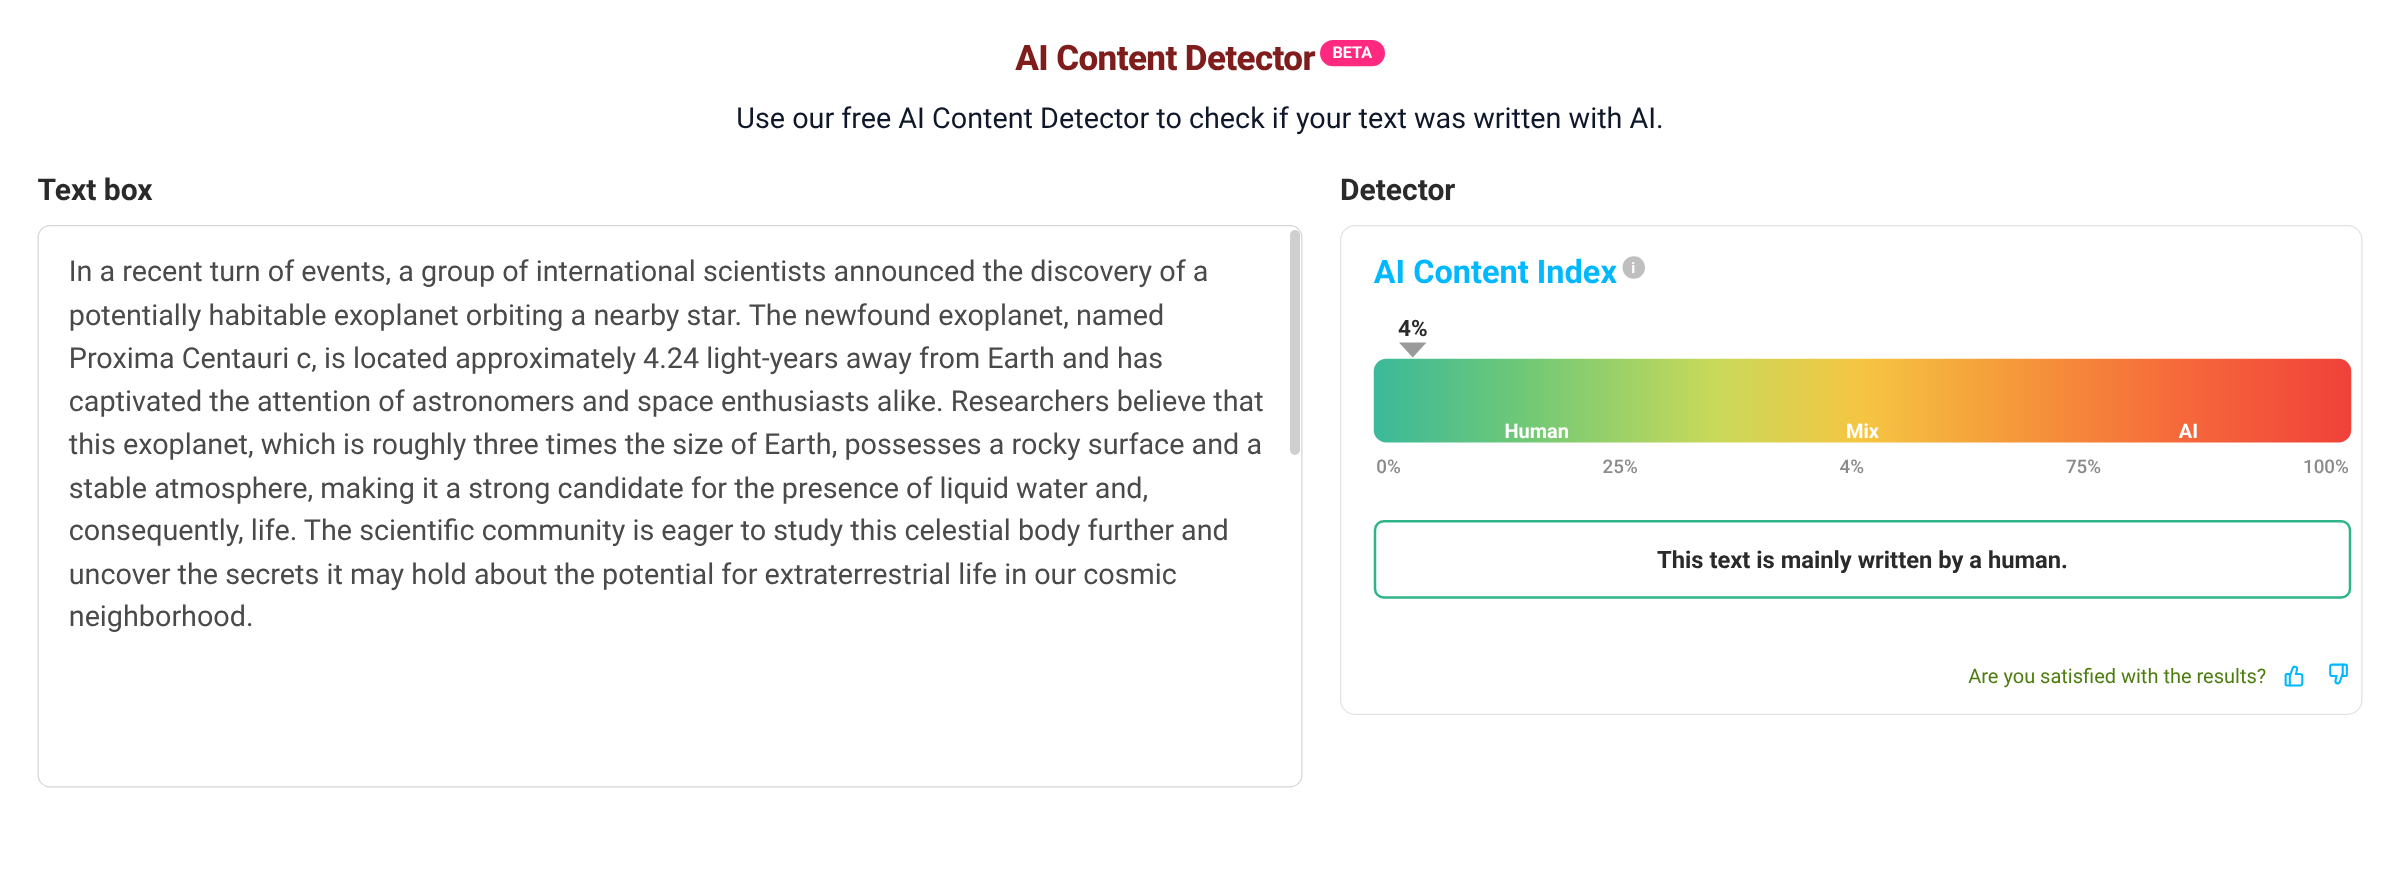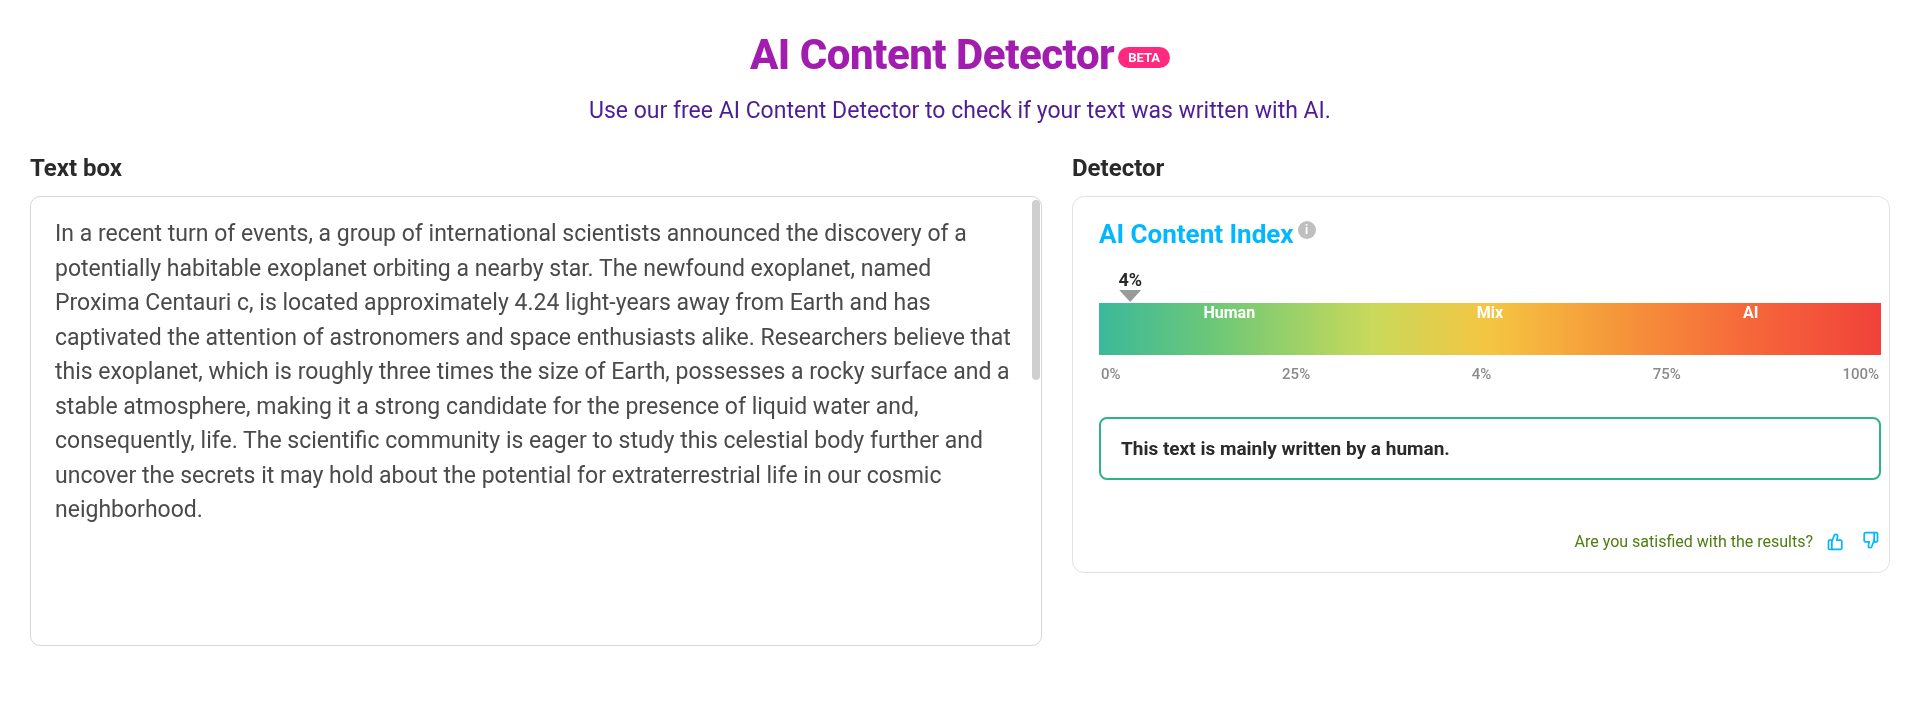--- a/index.html
+++ b/index.html
@@ -18,39 +18,39 @@
     text-align: center;
     margin-bottom: 30px;
   }
   .title-wrap {
     display: inline-flex;
     align-items: flex-start;
     gap: 4px;
     margin-bottom: 18px;
   }
   .page-title {
-    font-size: 42px;
+    font-size: 28px;
     font-weight: 800;
-    color: #a21caf;
+    color: #7f1d1d;
     letter-spacing: -0.5px;
   }
   .beta-badge {
     display: inline-block;
     background: #ff2a7f;
     color: #ffffff;
     font-size: 13px;
     font-weight: 700;
     padding: 3px 10px;
     border-radius: 12px;
     position: relative;
-    top: 17px;
+    top: 2px;
   }
   .subtitle {
     font-size: 23px;
-    color: #4c1d95;
+    color: #0f172a;
     font-weight: 400;
   }
   .panels {
     display: flex;
     gap: 30px;
     align-items: flex-start;
   }
   .left-panel {
     flex: 0 0 1012px;
   }
@@ -141,32 +141,32 @@
   }
   .pointer-arrow {
     width: 0;
     height: 0;
     border-left: 11px solid transparent;
     border-right: 11px solid transparent;
     border-top: 12px solid #9a9a9a;
     margin: 0 auto;
   }
   .gauge-bar {
-    height: 52px;
-    border-radius: 0;
+    height: 67px;
+    border-radius: 10px;
     background: linear-gradient(90deg,
       #3bb99a 0%,
       #6ec877 15%,
       #c9d95a 35%,
       #f5c542 50%,
       #f59a3a 65%,
       #f66a3a 82%,
       #f0413a 100%);
     display: flex;
-    align-items: flex-start;
+    align-items: flex-end;
     justify-content: space-around;
     color: #ffffff;
     font-weight: 700;
     font-size: 16px;
   }
   .gauge-seg {
     flex: 1;
     text-align: center;
   }
   .ticks {
@@ -176,21 +176,21 @@
     font-size: 15px;
     color: #8a8a8a;
     font-weight: 500;
     padding: 0 2px;
   }
   .verdict-box {
     margin-top: 34px;
     border: 2px solid #2fb48a;
     border-radius: 8px;
     padding: 18px 20px;
-    text-align: left;
+    text-align: center;
     font-size: 19px;
     font-weight: 700;
     color: #2a2a2a;
   }
   .feedback-row {
     display: flex;
     align-items: center;
     justify-content: flex-end;
     gap: 12px;
     margin-top: 50px;

